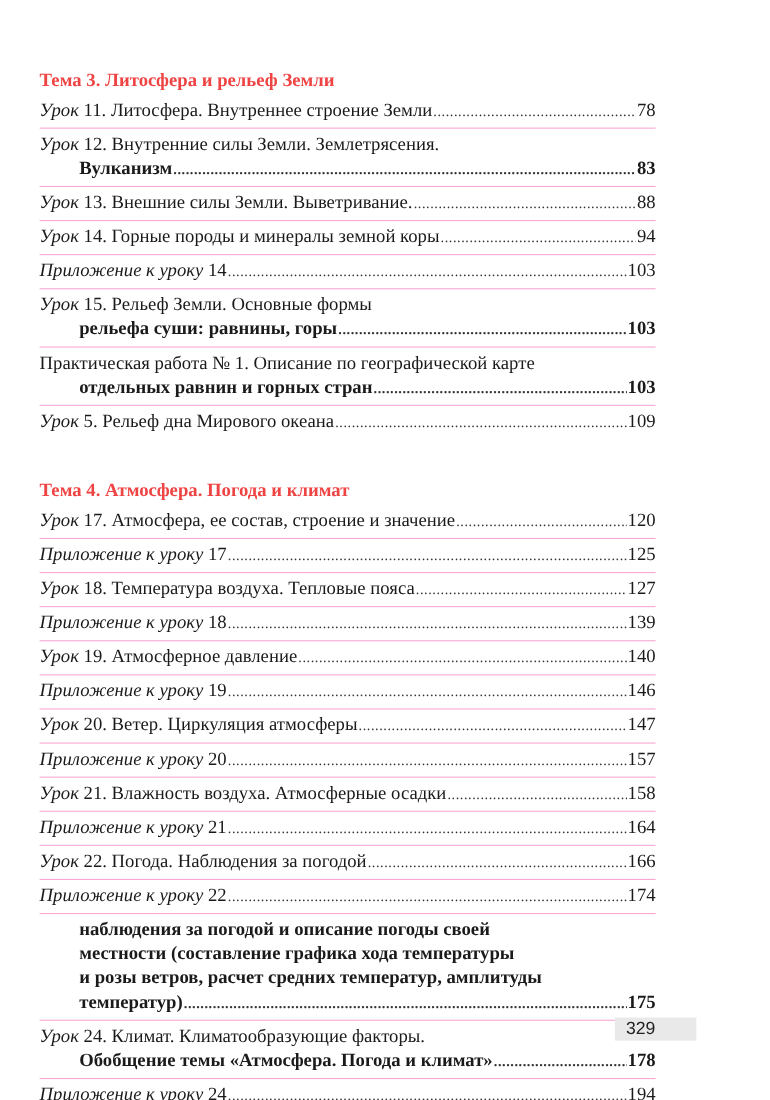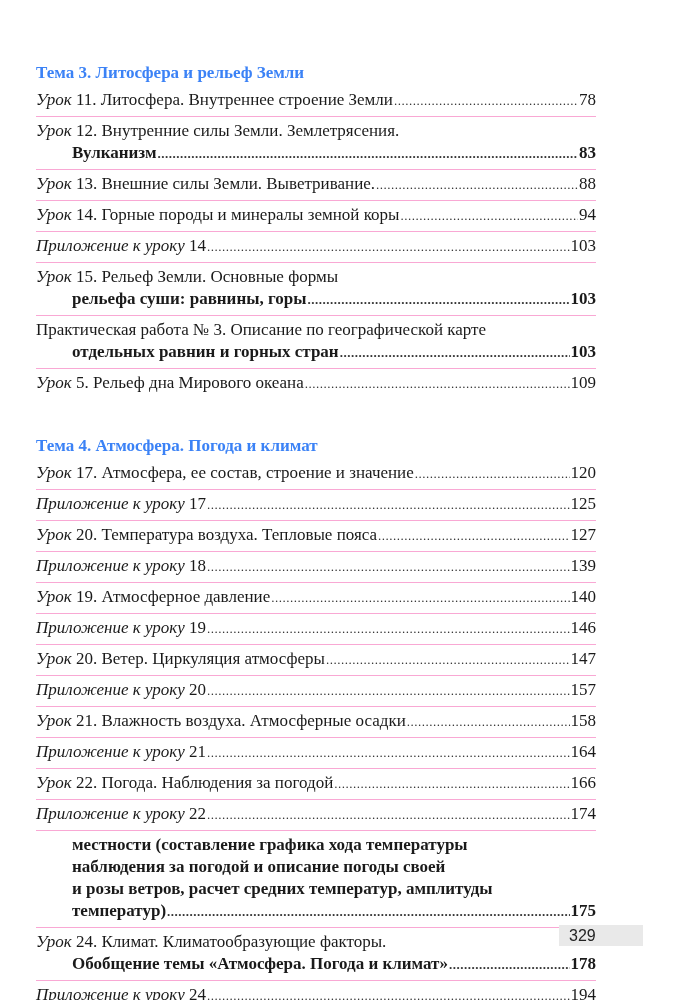--- a/index.html
+++ b/index.html
@@ -1,29 +1,29 @@
 <!DOCTYPE html>
 <html><head>
 <meta charset="utf-8">
 <style>
   html,body{margin:0;padding:0;background:#fff;}
   body{width:700px;height:1000px;position:relative;overflow:hidden;font-family:"Liberation Serif","DejaVu Serif",serif;color:#1a1a1a;}
   .page{position:absolute;left:36px;top:62px;width:560px;}
-  .section-title{font-weight:bold;font-size:17px;line-height:22px;margin:0 0 2px 0;color:#3b82f6;}
+  .section-title{font-weight:bold;font-size:17px;line-height:22px;margin:0 0 2px 0;color:#ef4444;}
   .section-title.second{margin-top:36px;}
   .entry{border-top:1px solid #f9a8d4;padding:3px 0 4px 0;font-size:17px;line-height:22px;}
   .entry:first-of-type{border-top:none;}
   .line{display:flex;align-items:baseline;}
   .cont{padding-left:36px;font-weight:bold;}
   .txt{white-space:nowrap;}
   .lead{flex:1;overflow:hidden;white-space:nowrap;margin:0 1px;}
   .lead::after{content:"....................................................................................................................................................................................................................................................................................................";letter-spacing:0.5px;color:#333;font-size:13px;}
   .pg{white-space:nowrap;}
   .it{font-style:italic;}
-  .page-num{position:absolute;left:559px;top:925px;width:84px;height:21px;background:#e9e9e9;font-family:"Liberation Sans","DejaVu Sans",sans-serif;font-size:16px;line-height:21px;padding-left:10px;box-sizing:border-box;color:#222;}
+  .page-num{position:absolute;left:559px;top:925px;width:74px;height:21px;background:#e9e9e9;font-family:"Liberation Sans","DejaVu Sans",sans-serif;font-size:16px;line-height:21px;padding-left:10px;box-sizing:border-box;color:#222;}
 </style>
 </head>
 <body>
 
 <div class="page" id="toc">
     <div>
       <div class="section-title">Тема 3. Литосфера и рельеф Земли</div>
       <div class="entry" style="border-top: none;">
         <div class="line">
           <span class="txt"><span class="it">Урок</span> <span>11. Литосфера. Внутреннее строение Земли</span></span>
@@ -67,21 +67,21 @@
           <span class="txt"><span class="it">Урок</span> <span>15. Рельеф Земли. Основные формы</span></span>
         </div>
         <div class="line cont">
           <span class="txt"><span>рельефа суши: равнины, горы</span></span>
           <span class="lead"></span>
           <span class="pg">103</span>
         </div>
       </div>
       <div class="entry">
         <div class="line">
-          <span class="txt"><span>Практическая работа № 3. Описание по географической карте</span></span>
+          <span class="txt"><span>Практическая работа № 1. Описание по географической карте</span></span>
         </div>
         <div class="line cont">
           <span class="txt"><span>отдельных равнин и горных стран</span></span>
           <span class="lead"></span>
           <span class="pg">103</span>
         </div>
       </div>
       <div class="entry">
         <div class="line">
           <span class="txt"><span class="it">Урок</span> <span>5. Рельеф дна Мирового океана</span></span>
@@ -101,21 +101,21 @@
       </div>
       <div class="entry">
         <div class="line">
           <span class="txt"><span class="it">Приложение к уроку</span> <span>17</span></span>
           <span class="lead"></span>
           <span class="pg">125</span>
         </div>
       </div>
       <div class="entry">
         <div class="line">
-          <span class="txt"><span class="it">Урок</span> <span>20. Температура воздуха. Тепловые пояса</span></span>
+          <span class="txt"><span class="it">Урок</span> <span>18. Температура воздуха. Тепловые пояса</span></span>
           <span class="lead"></span>
           <span class="pg">127</span>
         </div>
       </div>
       <div class="entry">
         <div class="line">
           <span class="txt"><span class="it">Приложение к уроку</span> <span>18</span></span>
           <span class="lead"></span>
           <span class="pg">139</span>
         </div>
@@ -171,24 +171,24 @@
       </div>
       <div class="entry">
         <div class="line">
           <span class="txt"><span class="it">Приложение к уроку</span> <span>22</span></span>
           <span class="lead"></span>
           <span class="pg">174</span>
         </div>
       </div>
       <div class="entry">
         <div class="line cont">
+          <span class="txt"><span>наблюдения за погодой и описание погоды своей</span></span>
+        </div>
+        <div class="line cont">
           <span class="txt"><span>местности (составление графика хода температуры</span></span>
-        </div>
-        <div class="line cont">
-          <span class="txt"><span>наблюдения за погодой и описание погоды своей</span></span>
         </div>
         <div class="line cont">
           <span class="txt"><span>и розы ветров, расчет средних температур, амплитуды</span></span>
         </div>
         <div class="line cont">
           <span class="txt"><span>температур)</span></span>
           <span class="lead"></span>
           <span class="pg">175</span>
         </div>
       </div>

